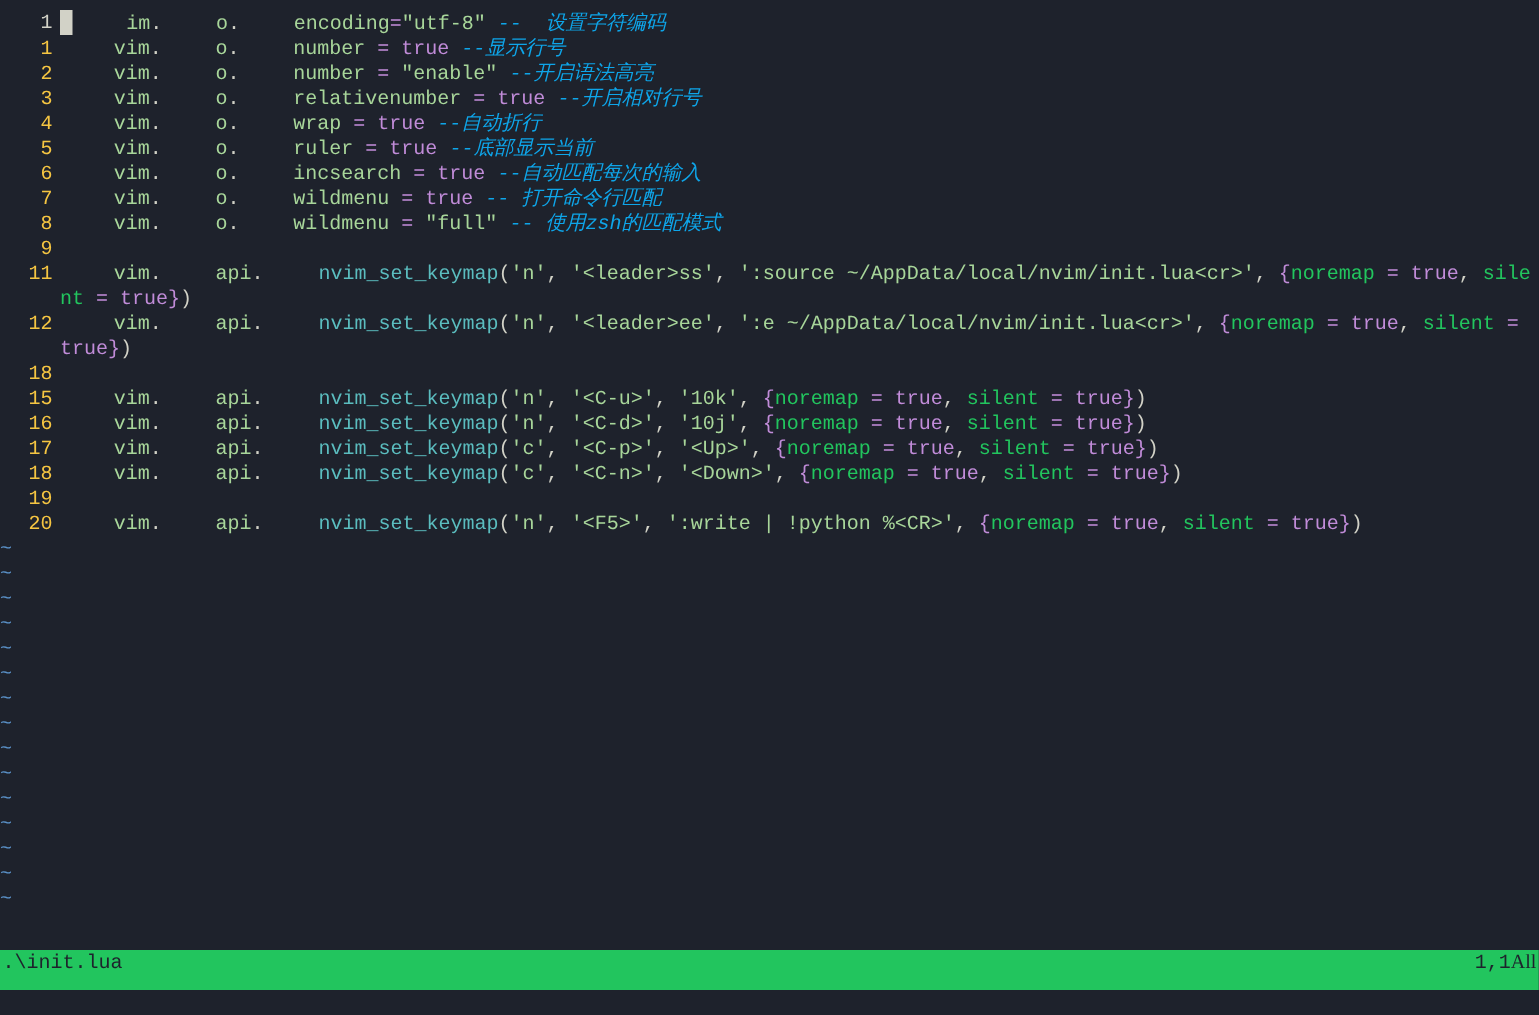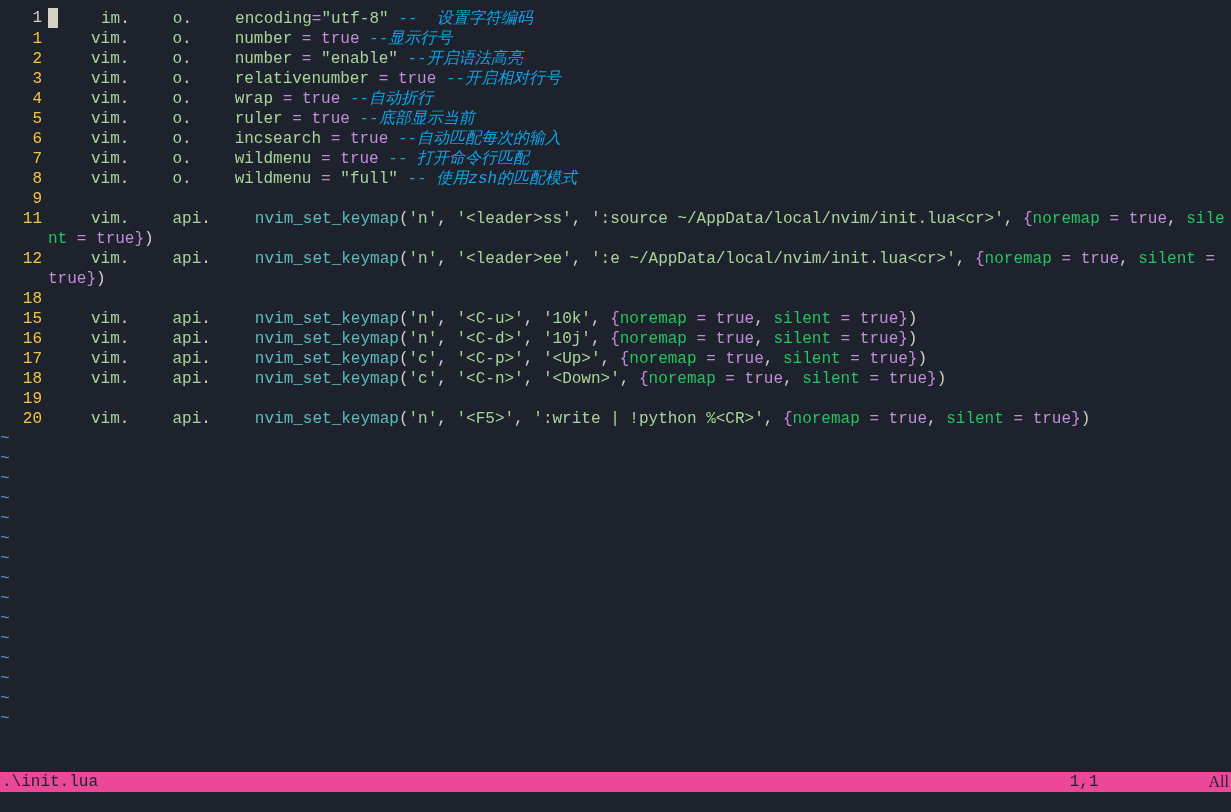--- a/index.html
+++ b/index.html
@@ -39,31 +39,31 @@
   .tilde{color:#5a90c7;padding-left:0;}
   .cursor-block{
     background:#d2d2c7;
     color:#1e222c;
     display:inline-block;
     width:10px;
     height:20px;
     vertical-align:text-bottom;
   }
   .statusline{
-    background:#ec4899;
+    background:#22c55e;
     color:#1e222c;
-    height:20px;
+    height:32px;
     line-height:20px;
     display:flex;
     font-weight:normal;
     padding:0 2px;
   }
   .statusline .filename{flex:0 0 auto;}
   .statusline .spacer{flex:1 1 auto;}
-  .statusline .pos{flex:0 0 auto;margin-right:110px;}
+  .statusline .pos{flex:0 0 auto;}
   .statusline .pct{flex:0 0 auto;font-family:Liberation Serif, serif;}
   .cmdline{
     height:20px;
     background:#1e222c;
   }
 
   
   .fn{color:#a8d69a;padding-left:43px;}
   .call{color:#5bbdbf;margin-left:44px;}          
   .op{color:#c18cd9;}            

